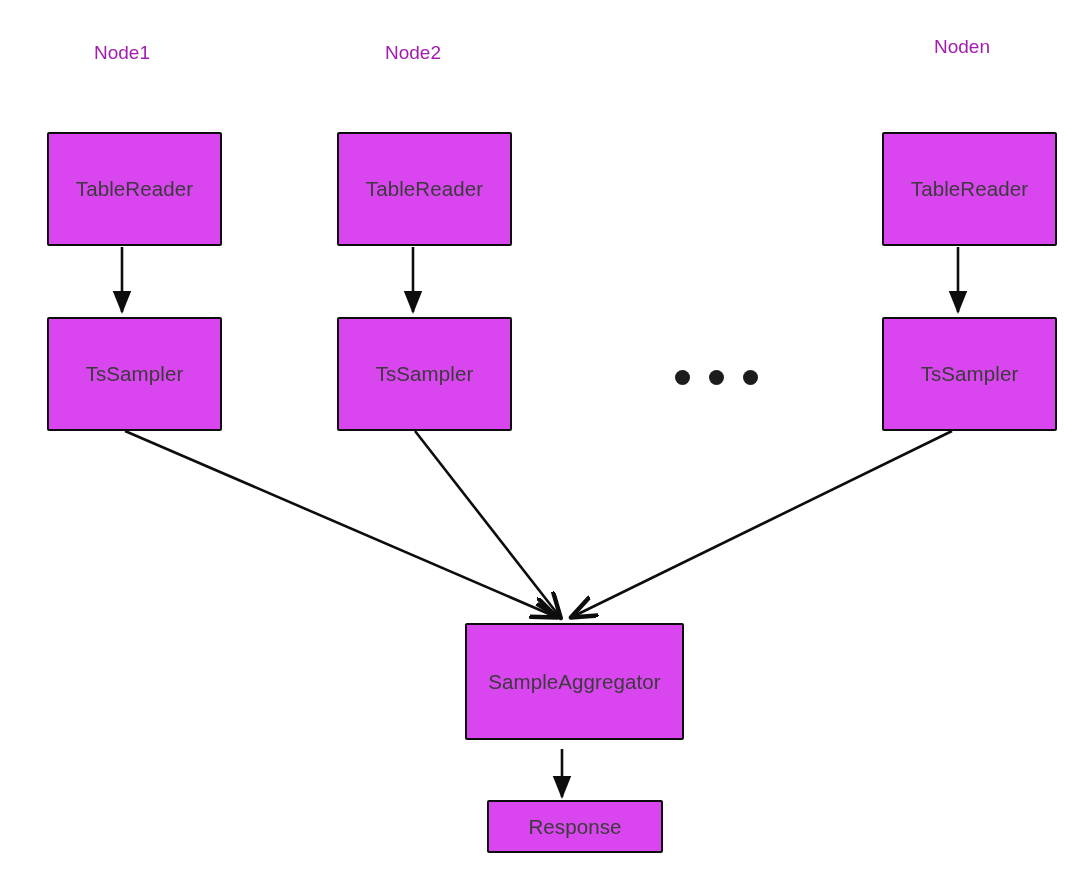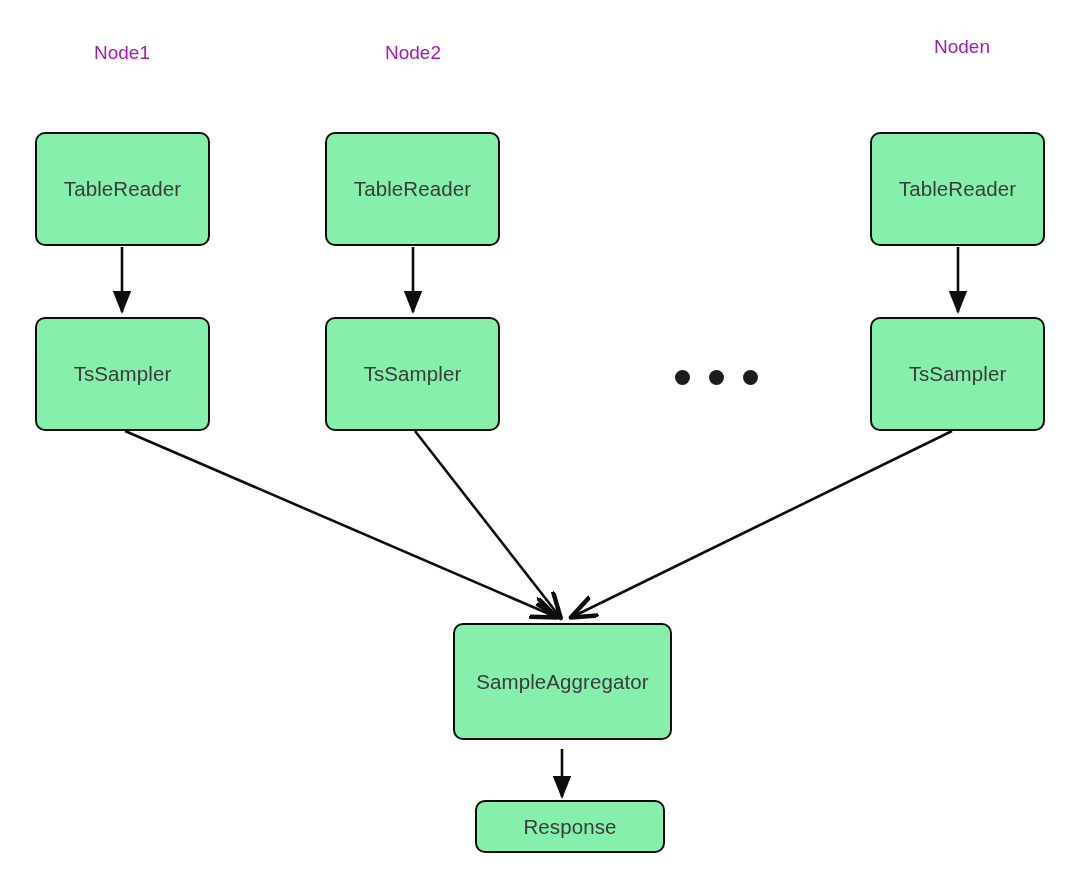--- a/index.html
+++ b/index.html
@@ -23,30 +23,31 @@
     left: 0;
     top: 0;
     width: 1080px;
     height: 888px;
     pointer-events: none;
   }
   .node-box {
     position: absolute;
     box-sizing: border-box;
     border: 2.5px solid #0d0d0d;
-    border-radius: 10px;
-    background: #86efac;
+    border-radius: 2px;
+    background: #d946ef;
     display: flex;
     align-items: center;
     justify-content: center;
     color: #3b3b3b;
     font-size: 20.5px;
     font-weight: 400;
     letter-spacing: 0.1px;
     white-space: nowrap;
+    margin-left: 12px;
   }
   .column-label {
     position: absolute;
     color: #a21caf;
     font-size: 19px;
     font-weight: 400;
     text-align: center;
     white-space: nowrap;
   }
   .ellipsis-group {
@@ -106,15 +107,15 @@
   <div class="node-box" style="left:870px; top:317px; width:175px; height:114px;">TsSampler</div>
 
   <div class="ellipsis-group" style="left:675px; top:370px;">
     <span class="ellipsis-dot"></span>
     <span class="ellipsis-dot"></span>
     <span class="ellipsis-dot"></span>
   </div>
 
   <div class="node-box" style="left:453px; top:623px; width:219px; height:117px;">SampleAggregator</div>
 
-  <div class="node-box" style="left:475px; top:800px; width:190px; height:53px;">Response</div>
+  <div class="node-box" style="left:475px; top:800px; width:176px; height:53px;">Response</div>
 
 </div>
 
 </body></html>

